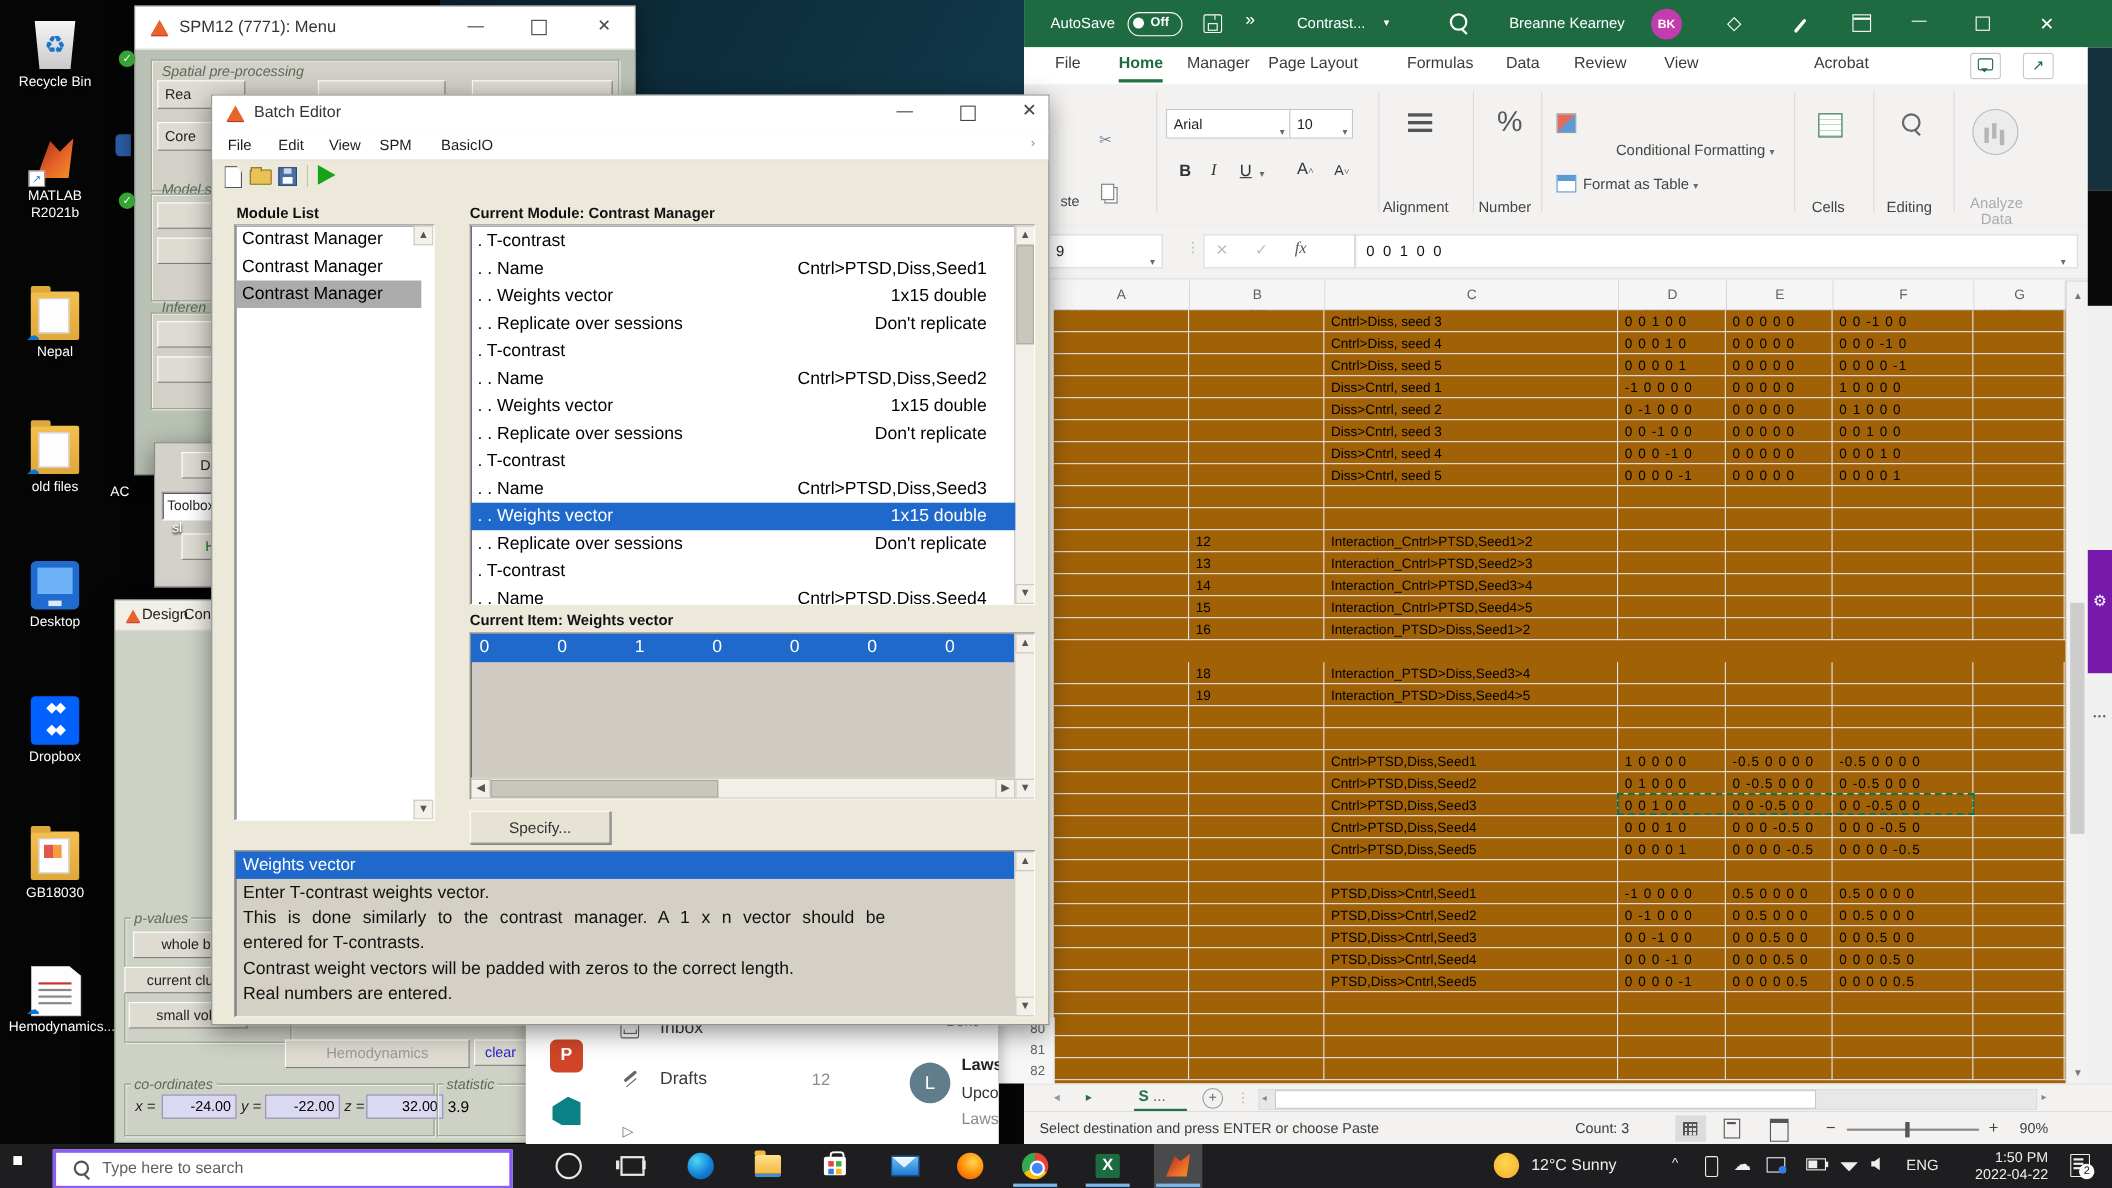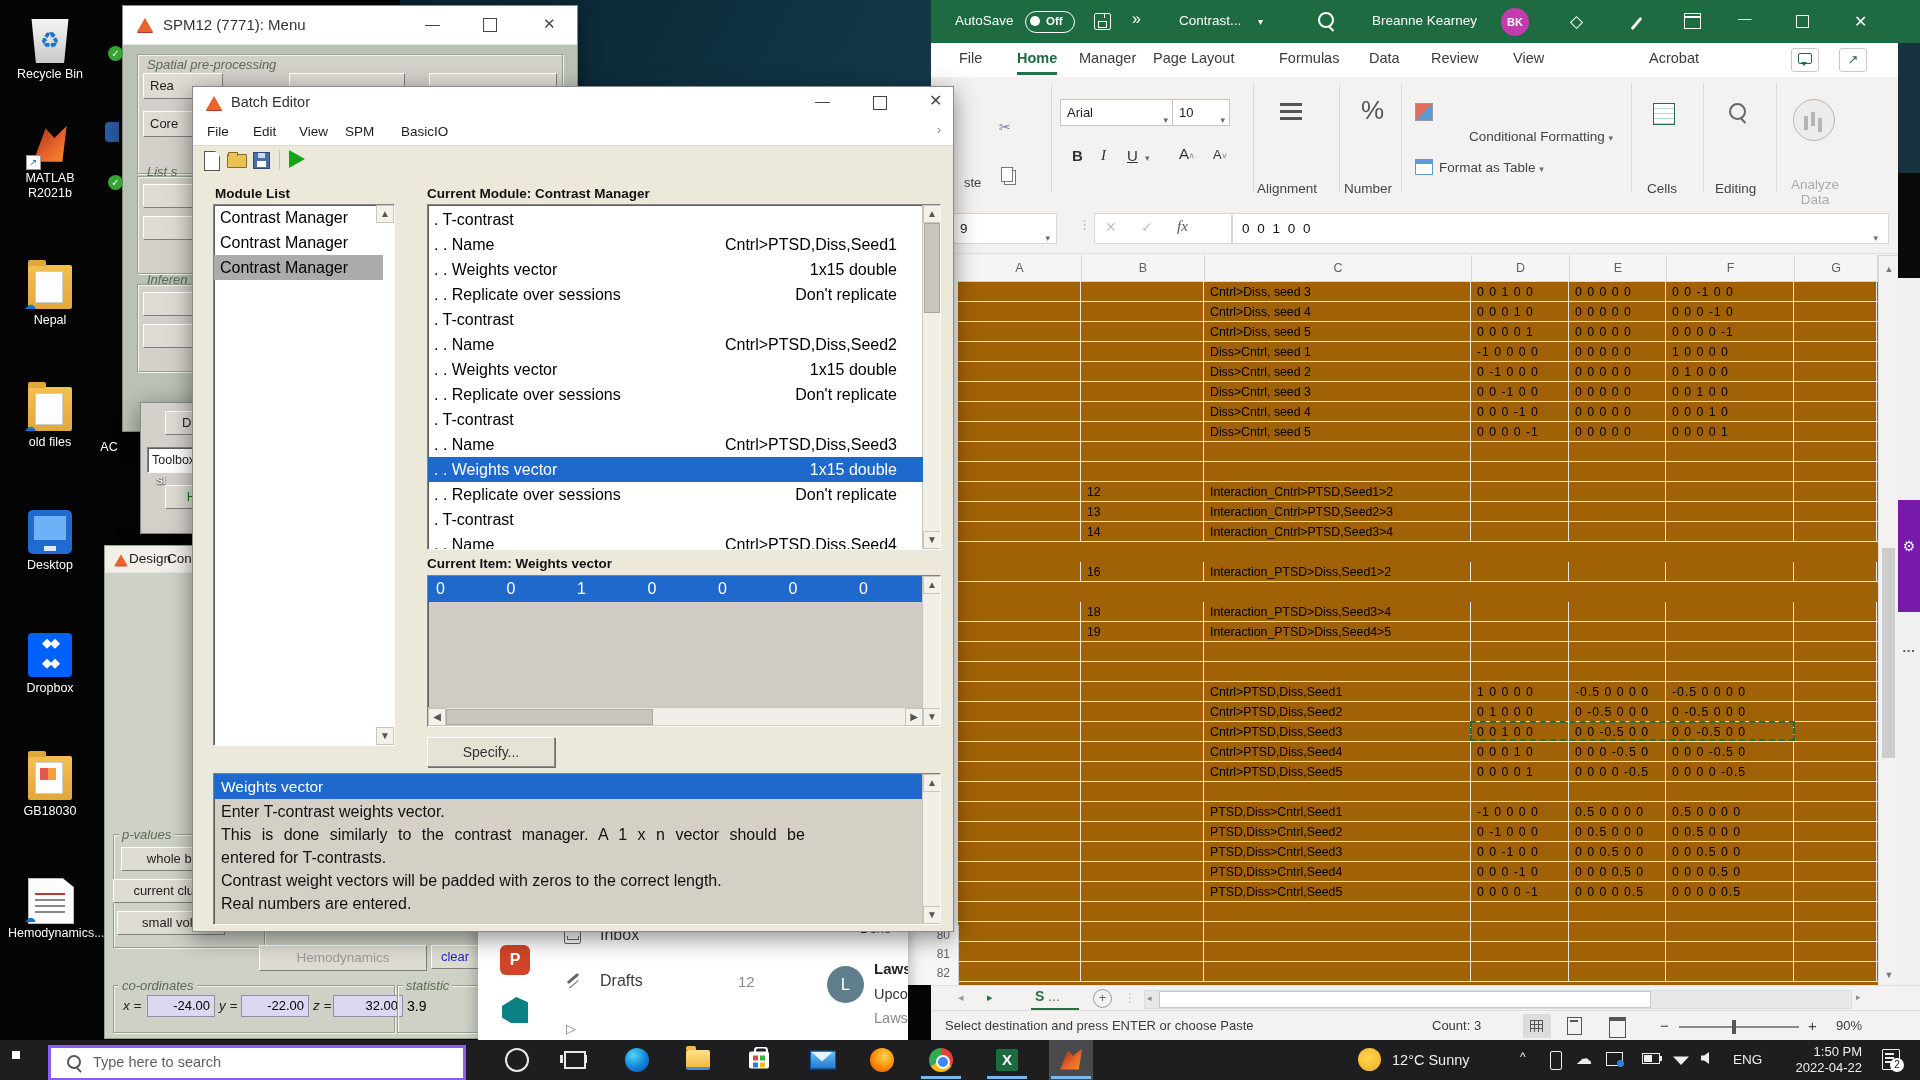--- a/index.html
+++ b/index.html
@@ -138,21 +138,21 @@
       <div class="tb-glyph" style="left:302px;top:10px;">—</div>
       <div class="abs" style="left:360px;top:12px;width:12px;height:12px;border:1.5px solid #444;"></div>
       <div class="tb-glyph" style="left:420px;top:10px;">✕</div>
     </div>
     <div class="abs etched" style="left:14px;top:48px;width:424px;height:118px;background:#d3d0c9;"></div>
     <div class="grp-label" style="left:24px;top:51px;">Spatial pre-processing</div>
     <div class="spm-btn" style="left:20px;top:67px;width:72px;height:24px;line-height:24px;text-align:left;padding-left:6px;">Rea</div>
     <div class="spm-btn" style="left:166px;top:67px;width:114px;height:24px;"></div>
     <div class="spm-btn" style="left:306px;top:67px;width:126px;height:24px;"></div>
     <div class="spm-btn" style="left:20px;top:105px;width:72px;height:24px;line-height:24px;text-align:left;padding-left:6px;">Core</div>
-    <div class="grp-label" style="left:24px;top:158px;white-space:nowrap;">List s</div>
+    <div class="grp-label" style="left:24px;top:158px;white-space:nowrap;">Model s</div>
     <div class="abs etched" style="left:14px;top:170px;width:424px;height:96px;background:#d3d0c9;"></div>
     <div class="spm-btn" style="left:20px;top:178px;width:84px;height:22px;"></div>
     <div class="spm-btn" style="left:20px;top:210px;width:84px;height:22px;"></div>
     <div class="grp-label" style="left:24px;top:266px;white-space:nowrap;">Inferen</div>
     <div class="abs etched" style="left:14px;top:278px;width:424px;height:86px;background:#d3d0c9;"></div>
     <div class="spm-btn" style="left:20px;top:286px;width:84px;height:22px;"></div>
     <div class="spm-btn" style="left:20px;top:318px;width:84px;height:22px;"></div>
   </div>
 
   <div class="win" style="left:140px;top:402px;width:436px;height:130px;background:#d4d1ca;z-index:1;">
@@ -445,20 +445,29 @@
         </div>
         <div class="abs" style="left: 0px; top: 240px; width: 920px; height: 20px; border-bottom: 1px solid rgb(228, 230, 233); box-sizing: border-box;">
           <div class="xl-cell" style="left: 0px; width: 123px; padding-left: 5px; box-sizing: border-box;"></div>
           <div class="xl-cell" style="left: 124px; width: 122px; padding-left: 5px; box-sizing: border-box;">14</div>
           <div class="xl-cell" style="left: 247px; width: 266px; padding-left: 5px; box-sizing: border-box;">Interaction_Cntrl&gt;PTSD,Seed3&gt;4</div>
           <div class="xl-cell" style="left: 514px; width: 97px; padding-left: 5px; box-sizing: border-box; letter-spacing: 1px;"></div>
           <div class="xl-cell" style="left: 612px; width: 96px; padding-left: 5px; box-sizing: border-box; letter-spacing: 1px;"></div>
           <div class="xl-cell" style="left: 709px; width: 127px; padding-left: 5px; box-sizing: border-box; letter-spacing: 1px;"></div>
           <div class="xl-cell" style="left: 837px; width: 82px; padding-left: 5px; box-sizing: border-box;"></div>
         </div>
+        <div class="abs" style="left: 0px; top: 260px; width: 920px; height: 20px; border-bottom: 1px solid rgb(228, 230, 233); box-sizing: border-box;">
+          <div class="xl-cell" style="left: 0px; width: 123px; padding-left: 5px; box-sizing: border-box;"></div>
+          <div class="xl-cell" style="left: 124px; width: 122px; padding-left: 5px; box-sizing: border-box;">15</div>
+          <div class="xl-cell" style="left: 247px; width: 266px; padding-left: 5px; box-sizing: border-box;">Interaction_Cntrl&gt;PTSD,Seed4&gt;5</div>
+          <div class="xl-cell" style="left: 514px; width: 97px; padding-left: 5px; box-sizing: border-box; letter-spacing: 1px;"></div>
+          <div class="xl-cell" style="left: 612px; width: 96px; padding-left: 5px; box-sizing: border-box; letter-spacing: 1px;"></div>
+          <div class="xl-cell" style="left: 709px; width: 127px; padding-left: 5px; box-sizing: border-box; letter-spacing: 1px;"></div>
+          <div class="xl-cell" style="left: 837px; width: 82px; padding-left: 5px; box-sizing: border-box;"></div>
+        </div>
         <div class="abs" style="left: 0px; top: 280px; width: 920px; height: 20px; border-bottom: 1px solid rgb(228, 230, 233); box-sizing: border-box;">
           <div class="xl-cell" style="left: 0px; width: 123px; padding-left: 5px; box-sizing: border-box;"></div>
           <div class="xl-cell" style="left: 124px; width: 122px; padding-left: 5px; box-sizing: border-box;">16</div>
           <div class="xl-cell" style="left: 247px; width: 266px; padding-left: 5px; box-sizing: border-box;">Interaction_PTSD&gt;Diss,Seed1&gt;2</div>
           <div class="xl-cell" style="left: 514px; width: 97px; padding-left: 5px; box-sizing: border-box; letter-spacing: 1px;"></div>
           <div class="xl-cell" style="left: 612px; width: 96px; padding-left: 5px; box-sizing: border-box; letter-spacing: 1px;"></div>
           <div class="xl-cell" style="left: 709px; width: 127px; padding-left: 5px; box-sizing: border-box; letter-spacing: 1px;"></div>
           <div class="xl-cell" style="left: 837px; width: 82px; padding-left: 5px; box-sizing: border-box;"></div>
         </div>
         <div class="abs" style="left: 0px; top: 320px; width: 920px; height: 20px; border-bottom: 1px solid rgb(228, 230, 233); box-sizing: border-box;">

